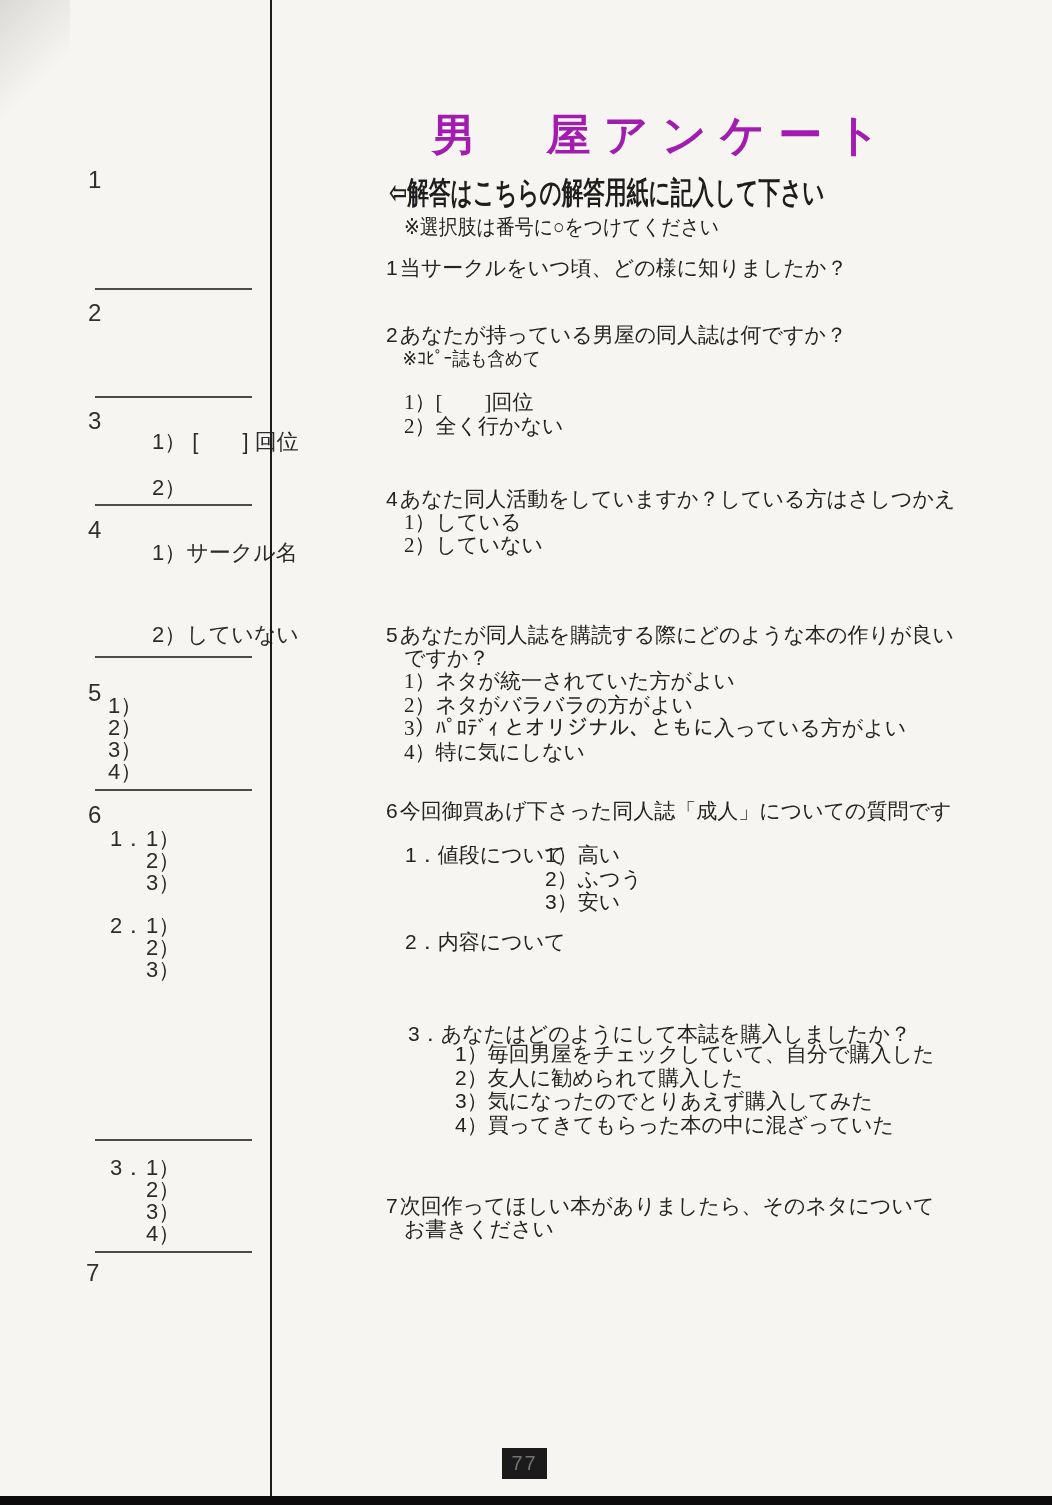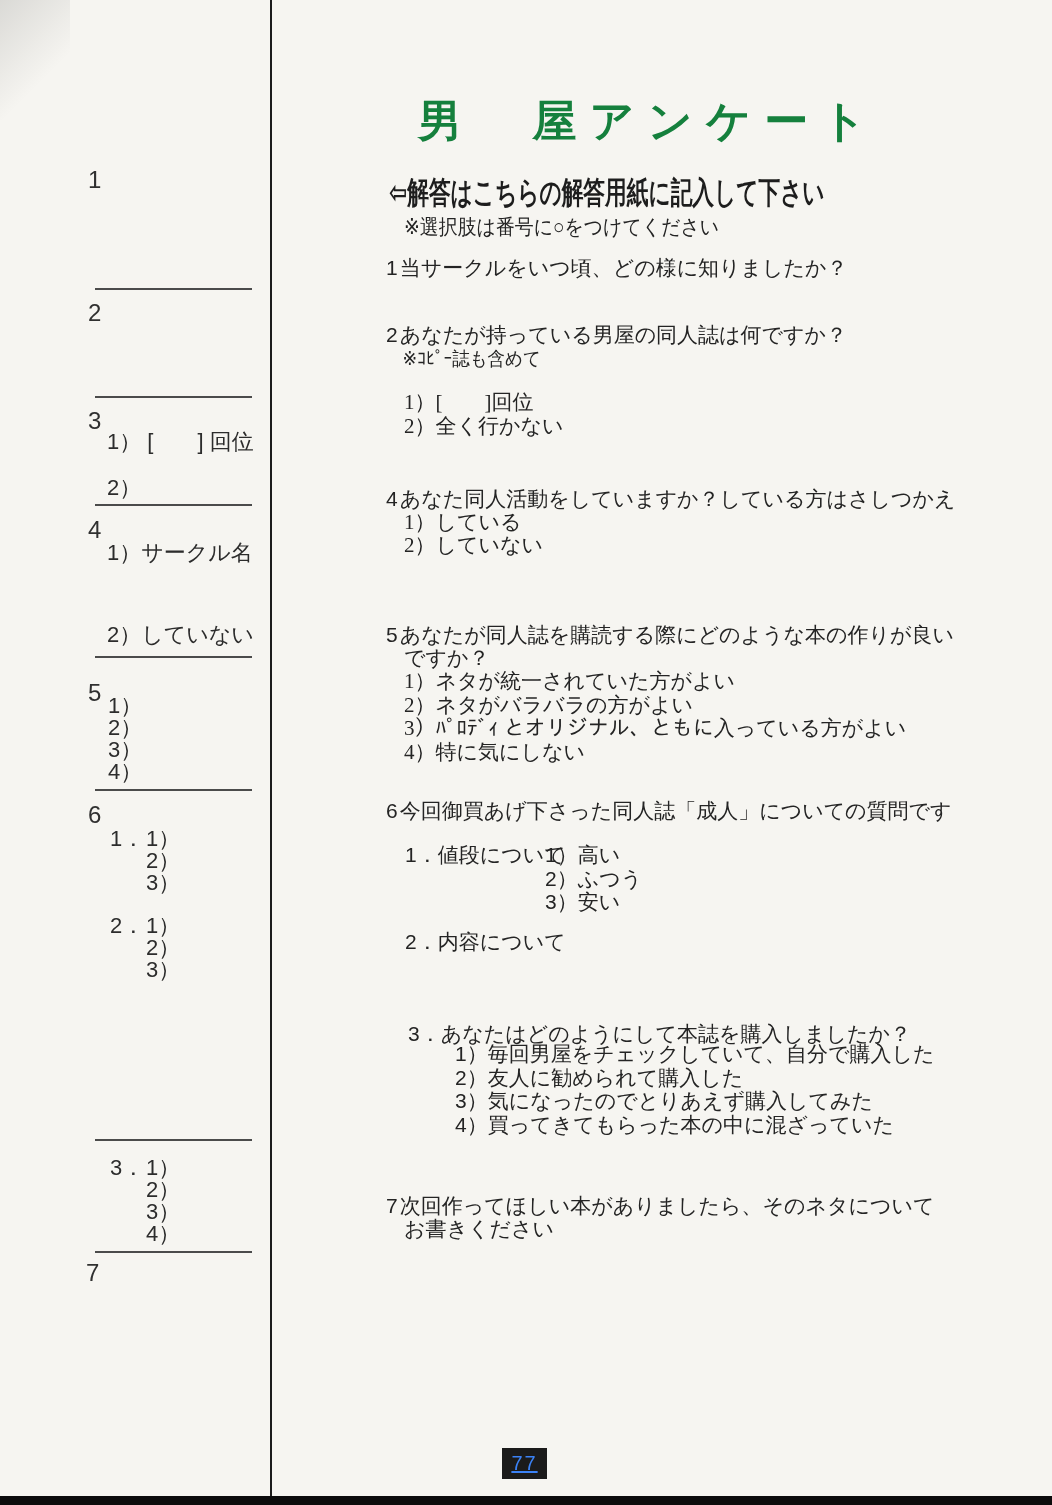--- a/index.html
+++ b/index.html
@@ -27,52 +27,52 @@
     background: #1c1c1c;
   }
   
   .bottombar {
     position: absolute; left: 0; top: 1496px; width: 1052px; height: 9px;
     background: #0c0c0c;
   }
   
   .pagebox {
     position: absolute; left: 502px; top: 1448px; width: 45px; height: 31px;
-    background: #1b1b1b; color: #3b82f6;
+    background: #1b1b1b; color: #737373;
     display: flex; align-items: center; justify-content: center;
-    font-size: 20px; letter-spacing: 2px; text-decoration: underline;
+    font-size: 20px; letter-spacing: 2px;
   }
   
   .ans-num {
     position: absolute; left: 88px;
     font-size: 24px; color: #303030; line-height: 24px;
   }
   .ans-item {
     position: absolute;
-    font-size: 22px; color: #2c2c2c; line-height: 23px; white-space: nowrap;
+    font-size: 22px; color: #2c2c2c; line-height: 23px; white-space: nowrap; margin-left: 45px;
   }
   .ans-list {
     position: absolute;
     font-size: 22px; color: #2c2c2c; line-height: 22px; white-space: nowrap;
   }
   .ans-list div { margin-bottom: 0; }
   .hr {
     position: absolute; left: 95px; width: 157px; height: 0;
     border-top: 2px solid #4b4b4b;
   }
   .agroup {
     position: absolute; display: flex;
     font-size: 22px; color: #2c2c2c; line-height: 22px; white-space: nowrap;
   }
   .agroup .glabel { width: 36px; }
   
   .title {
-    position: absolute; left: 418px; top: 92px; margin: 0;
+    position: absolute; left: 418px; top: 92px; margin: 14px;
     font-size: 44px; font-weight: 700; letter-spacing: 0.3em;
-    color: #15803d; white-space: nowrap;
+    color: #a21caf; white-space: nowrap;
   }
   .instruction {
     position: absolute; left: 389px; top: 172px;
     font-size: 31px; font-weight: 600; color: #1d1d1d; white-space: nowrap;
     transform: scaleX(0.70); transform-origin: left top;
   }
   .subnote {
     position: absolute; left: 404px; top: 213px;
     font-size: 21px; color: #242424; white-space: nowrap;
     transform: scaleX(0.90); transform-origin: left top;

